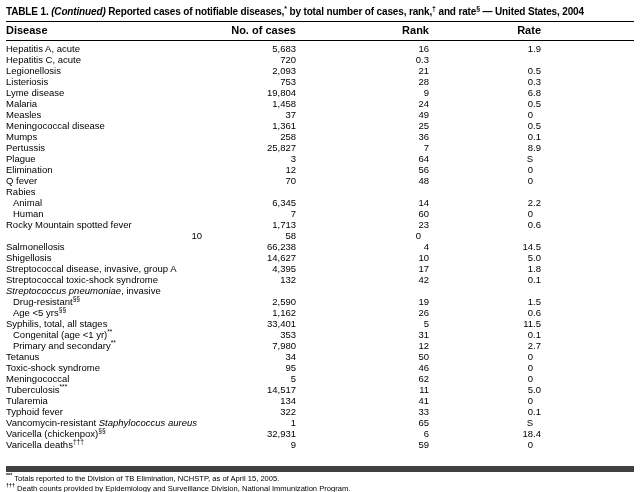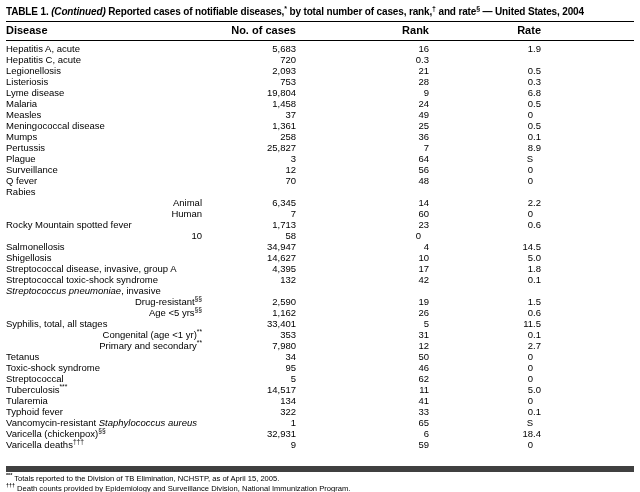--- a/index.html
+++ b/index.html
@@ -47,21 +47,21 @@
     padding: 2px 0 16px 0;
     border-bottom: 6px solid #404040;
   }
   .row {
     font-size: 9.5px;
     line-height: 11px;
     height: 11px;
   }
   .c { white-space: nowrap; overflow: visible; }
   .num { text-align: right; }
-  .c-disease.indent { padding-left: 7px; text-align: right; }
+  .c-disease.indent { padding-left: 7px; }
   .it { font-style: italic; }
   .footnotes {
     padding-top: 2px;
     font-size: 7.6px;
     line-height: 10px;
   }
   .fn sup { font-weight: bold; }
 </style>
 </head>
 <body>
@@ -148,21 +148,21 @@
         <div class="c"></div>
       </div>
       <div class="row grid">
         <div class="c c-disease"><span>Plague</span></div>
         <div class="c num">3</div>
         <div class="c num">64</div>
         <div class="c num" style="padding-right: 8px;">S</div>
         <div class="c"></div>
       </div>
       <div class="row grid">
-        <div class="c c-disease"><span>Surveillance</span></div>
+        <div class="c c-disease"><span>Elimination</span></div>
         <div class="c num">12</div>
         <div class="c num">56</div>
         <div class="c num" style="padding-right: 8px;">0</div>
         <div class="c"></div>
       </div>
       <div class="row grid">
         <div class="c c-disease"><span>Q fever</span></div>
         <div class="c num">70</div>
         <div class="c num">48</div>
         <div class="c num" style="padding-right: 8px;">0</div>
@@ -197,21 +197,21 @@
         <div class="c"></div>
       </div>
       <div class="row grid">
         <div class="c num">10</div>
         <div class="c num">58</div>
         <div class="c num" style="padding-right: 8px;">0</div>
         <div class="c"></div>
       </div>
       <div class="row grid">
         <div class="c c-disease"><span>Salmonellosis</span></div>
-        <div class="c num">34,947</div>
+        <div class="c num">66,238</div>
         <div class="c num">4</div>
         <div class="c num">14.5</div>
         <div class="c"></div>
       </div>
       <div class="row grid">
         <div class="c c-disease"><span>Shigellosis</span></div>
         <div class="c num">14,627</div>
         <div class="c num">10</div>
         <div class="c num">5.0</div>
         <div class="c"></div>
@@ -280,21 +280,21 @@
         <div class="c"></div>
       </div>
       <div class="row grid">
         <div class="c c-disease"><span>Toxic-shock syndrome</span></div>
         <div class="c num">95</div>
         <div class="c num">46</div>
         <div class="c num" style="padding-right: 8px;">0</div>
         <div class="c"></div>
       </div>
       <div class="row grid">
-        <div class="c c-disease"><span>Streptococcal</span></div>
+        <div class="c c-disease"><span>Meningococcal</span></div>
         <div class="c num">5</div>
         <div class="c num">62</div>
         <div class="c num" style="padding-right: 8px;">0</div>
         <div class="c"></div>
       </div>
       <div class="row grid">
         <div class="c c-disease"><span>Tuberculosis</span><sup>***</sup></div>
         <div class="c num">14,517</div>
         <div class="c num">11</div>
         <div class="c num">5.0</div>

